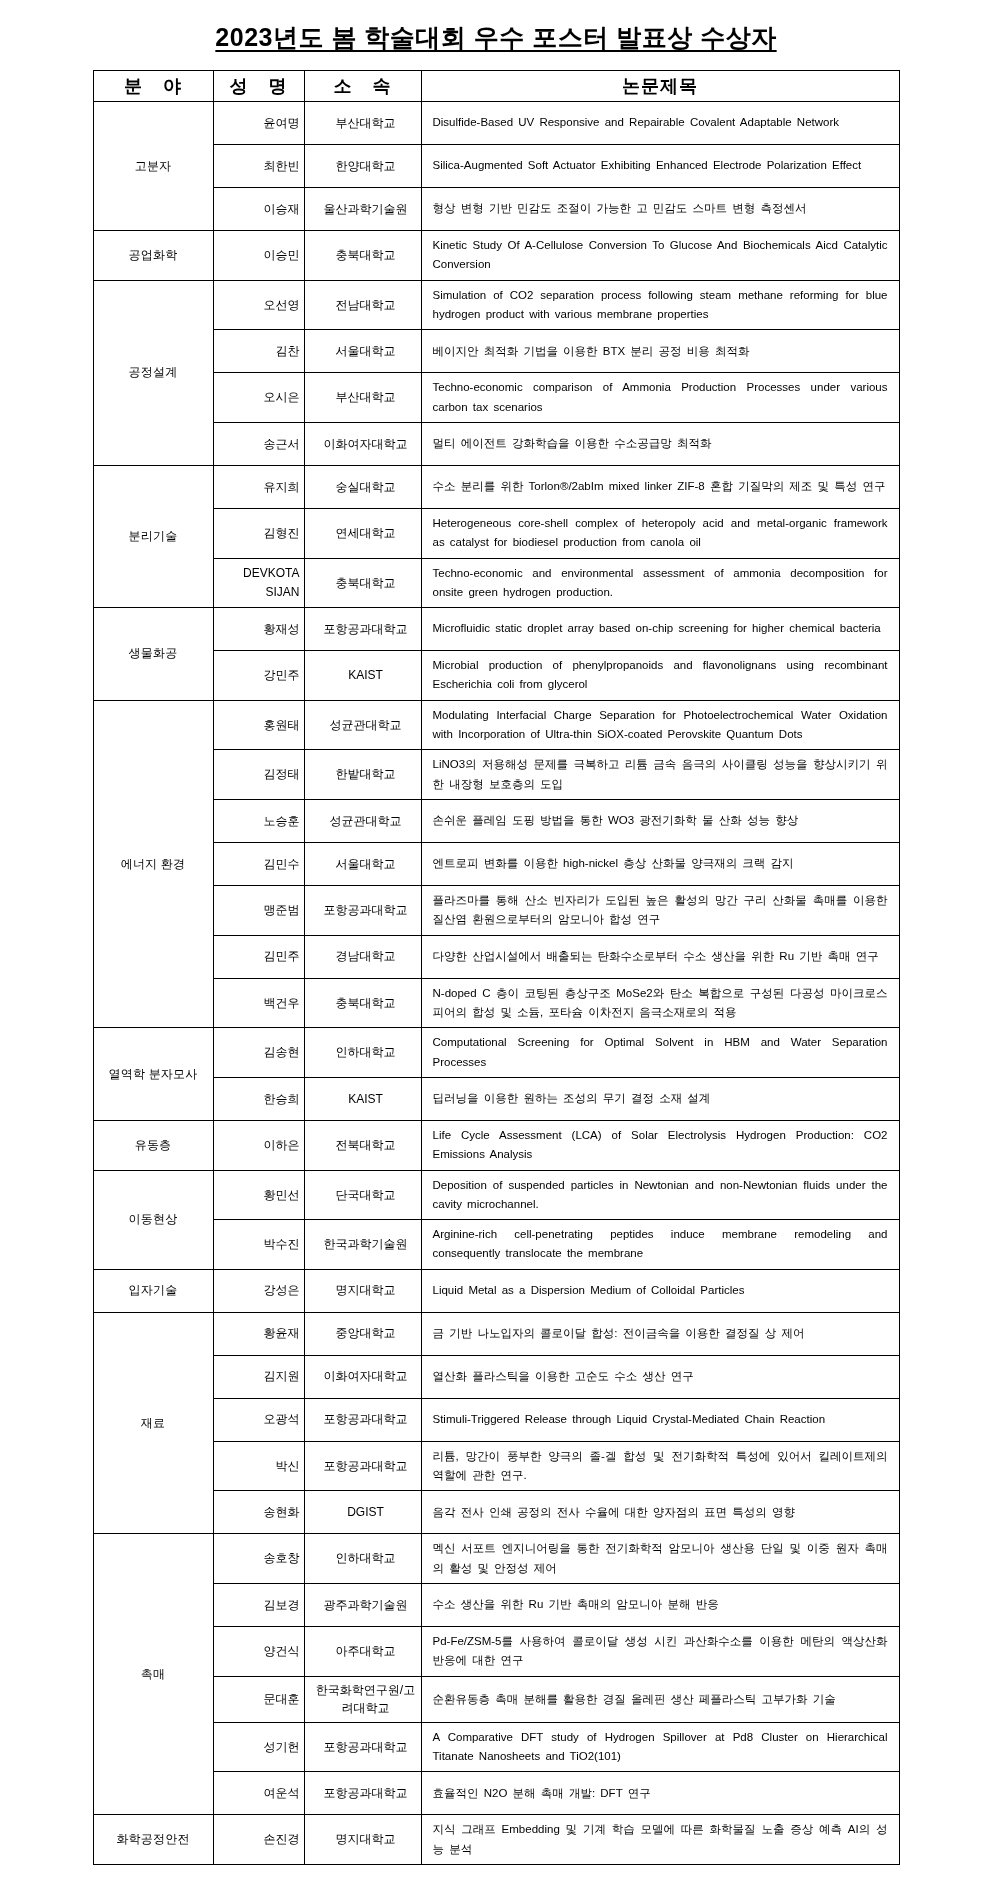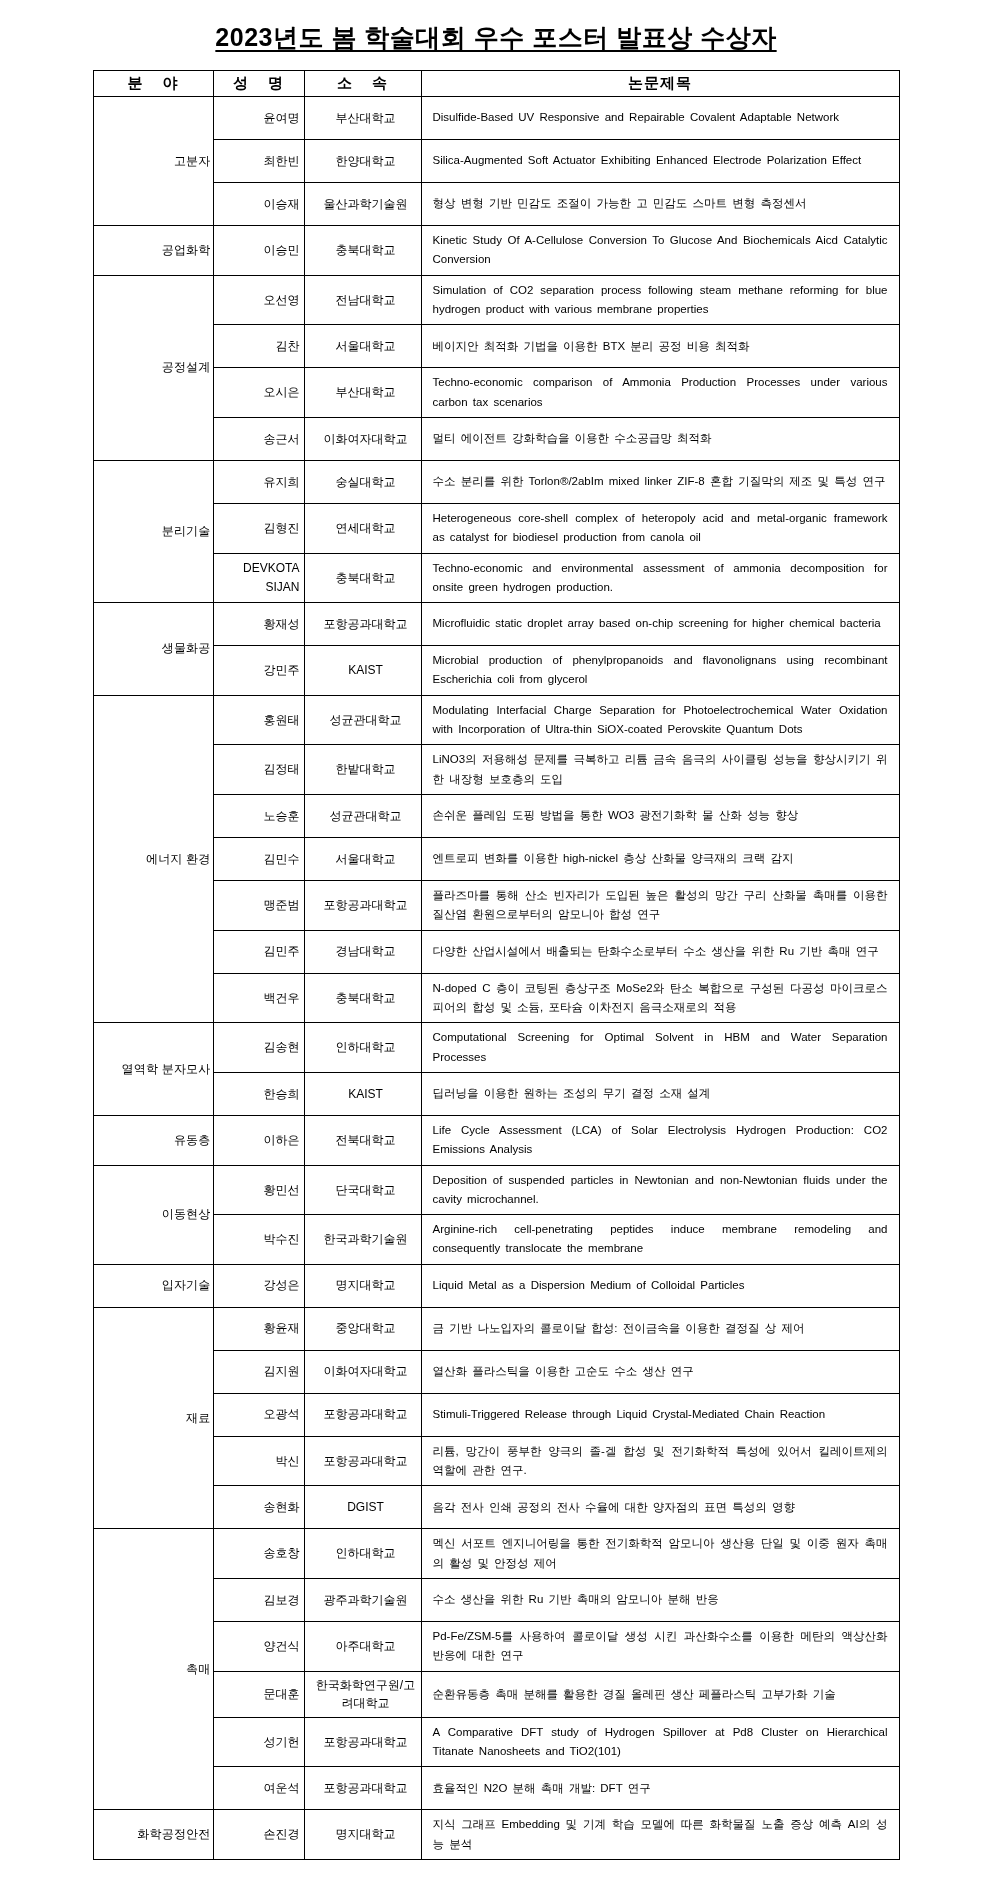--- a/index.html
+++ b/index.html
@@ -31,31 +31,31 @@
     margin: 0 auto;
   }
   table.winners th,
   table.winners td {
     border: 1.5px solid #000000;
     vertical-align: middle;
     box-sizing: border-box;
     word-wrap: break-word;
   }
   thead th {
-    font-size: 15px;
+    font-size: 18px;
     font-weight: bold;
     text-align: center;
     padding: 3px 2px;
     height: 24px;
     word-spacing: 14px;
     letter-spacing: 1px;
   }
   tbody tr { height: 43px; }
   td.field-cell {
-    text-align: right;
+    text-align: center;
     font-size: 12px;
     padding: 4px 2px;
     letter-spacing: 0.2px;
   }
   td.name-cell {
     text-align: right;
     font-size: 12px;
     padding: 4px 4px 4px 9px;
     line-height: 1.55;
   }

